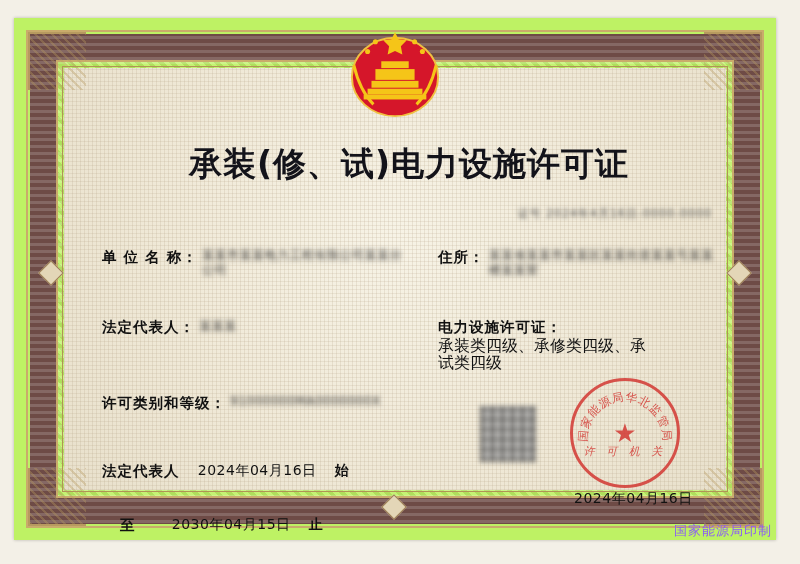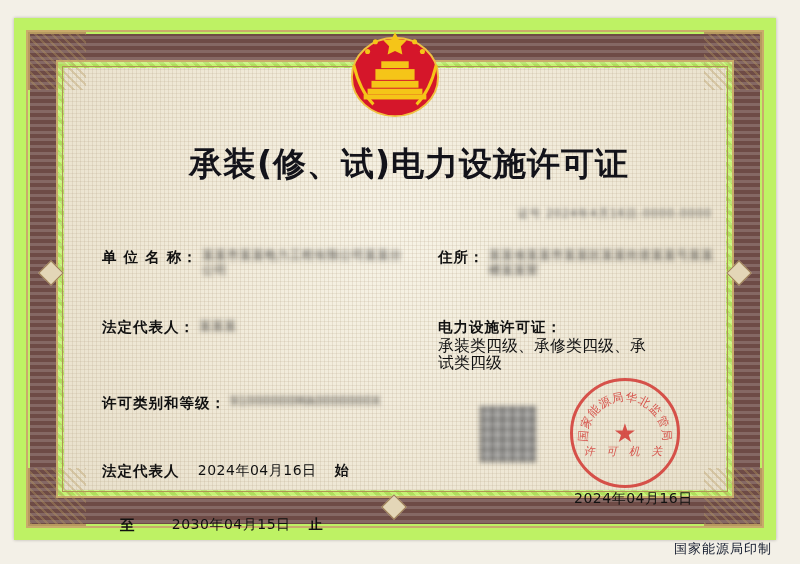--- a/index.html
+++ b/index.html
@@ -292,23 +292,23 @@
     left: 486px;
     top: 380px;
     font-size: 14px;
     color: #111;
     letter-spacing: 0.5px;
   }
 
   .footer-note {
     position: absolute;
     right: 28px;
-    bottom: 6px;
+    bottom: 24px;
     font-size: 13px;
-    color: #0f172a;
+    color: #8b5cf6;
     letter-spacing: 1px;
   }
 </style>
 </head>
 <body>
 
 <div class="page">
 
   <div class="cert">
 

